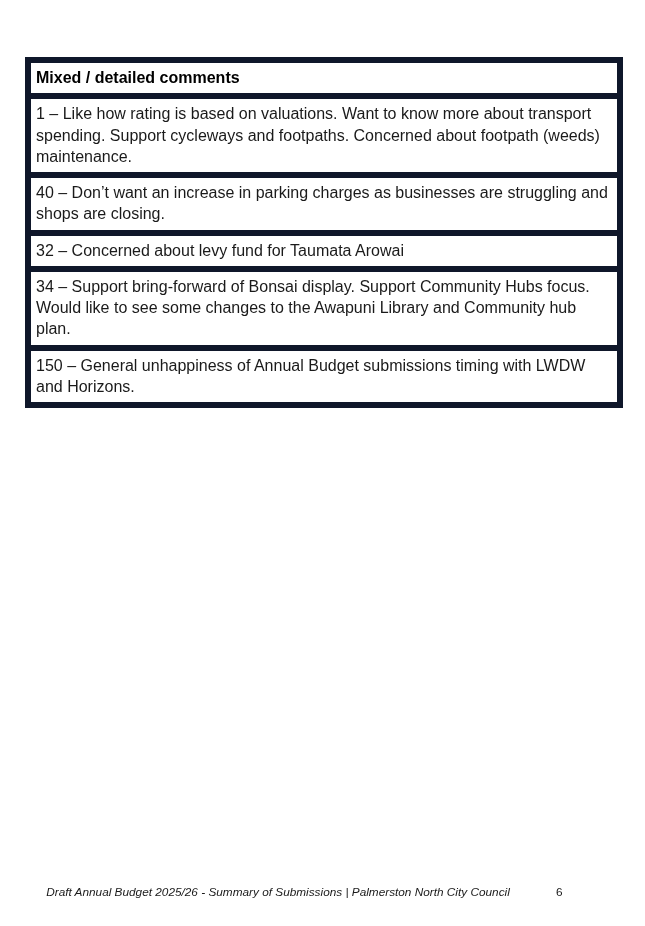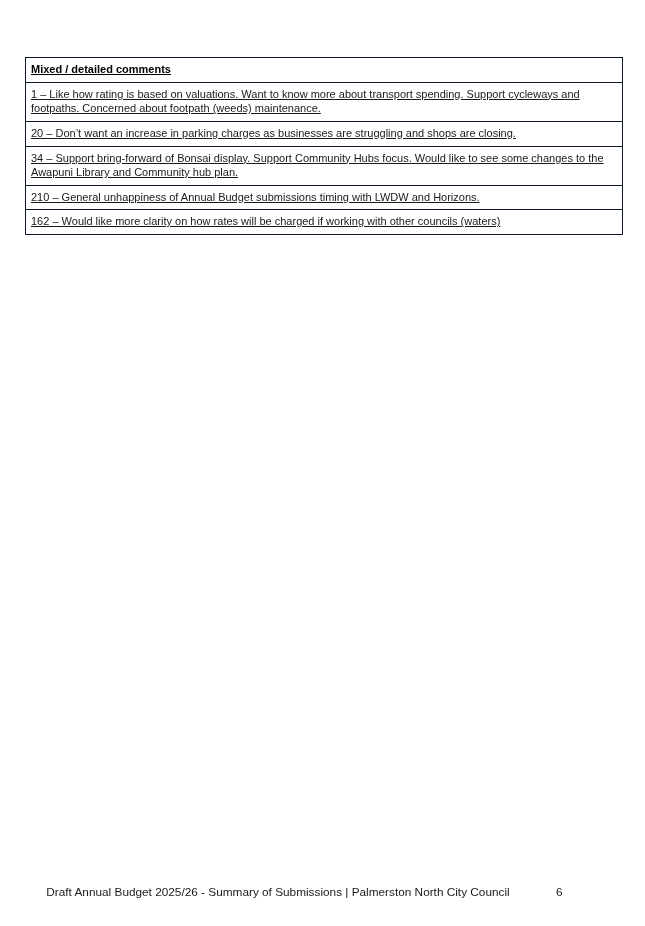--- a/index.html
+++ b/index.html
@@ -23,47 +23,47 @@
   }
   .comments-table {
     position: absolute;
     left: 25px;
     top: 57px;
     width: 598px;
     border-collapse: collapse;
     table-layout: fixed;
   }
   .comments-table td {
-    border: 1px solid #0f172a;
+    border: 6px solid #0f172a;
     padding: 4px 5px 5px 5px;
-    font-size: 11px;
+    font-size: 16px;
     line-height: 1.33;
     vertical-align: top;
     color: #1a1a1a;
-    text-decoration: underline;
   }
   .comments-table td.header-cell {
     font-weight: bold;
     color: #000000;
   }
   .footer {
     position: absolute;
     left: 0;
     top: 885px;
     width: 645px;
     height: 20px;
   }
   .footer-text {
     position: absolute;
     left: 0;
     top: 0;
     width: 556px;
     text-align: center;
     font-size: 11.8px;
     color: #1a1a1a;
+    font-style: italic;
   }
   .footer-page-number {
     position: absolute;
     left: 556px;
     top: 0;
     width: 40px;
     text-align: left;
     font-size: 11.8px;
     color: #1a1a1a;
   }
@@ -75,30 +75,30 @@
 
   <table class="comments-table">
     <tbody>
       <tr>
         <td class="header-cell">Mixed / detailed comments</td>
       </tr>
       <tr>
         <td>1 – Like how rating is based on valuations. Want to know more about transport spending. Support cycleways and footpaths. Concerned about footpath (weeds) maintenance.</td>
       </tr>
       <tr>
-        <td>20 – Don’t want an increase in parking charges as businesses are struggling and shops are closing.</td>
+        <td>40 – Don’t want an increase in parking charges as businesses are struggling and shops are closing.</td>
+      </tr>
+      <tr>
+        <td>32 – Concerned about levy fund for Taumata Arowai</td>
       </tr>
       <tr>
         <td>34 – Support bring-forward of Bonsai display. Support Community Hubs focus. Would like to see some changes to the Awapuni Library and Community hub plan.</td>
       </tr>
       <tr>
-        <td>210 – General unhappiness of Annual Budget submissions timing with LWDW and Horizons.</td>
-      </tr>
-      <tr>
-        <td>162 – Would like more clarity on how rates will be charged if working with other councils (waters)</td>
+        <td>150 – General unhappiness of Annual Budget submissions timing with LWDW and Horizons.</td>
       </tr>
     </tbody>
   </table>
 
   <div class="footer">
     <div class="footer-text">Draft Annual Budget 2025/26 - Summary of Submissions | Palmerston North City Council</div>
     <div class="footer-page-number">6</div>
   </div>
 
 </div>

